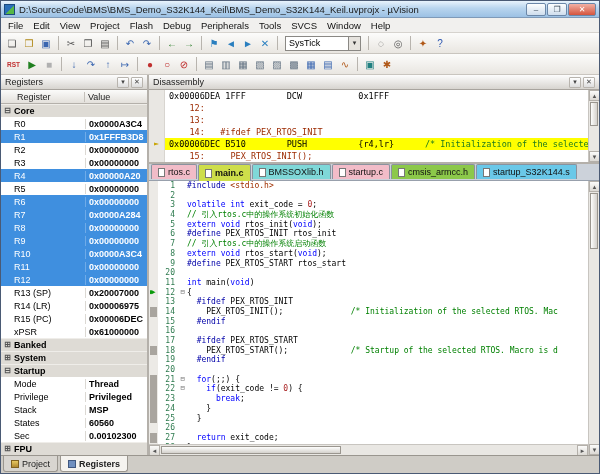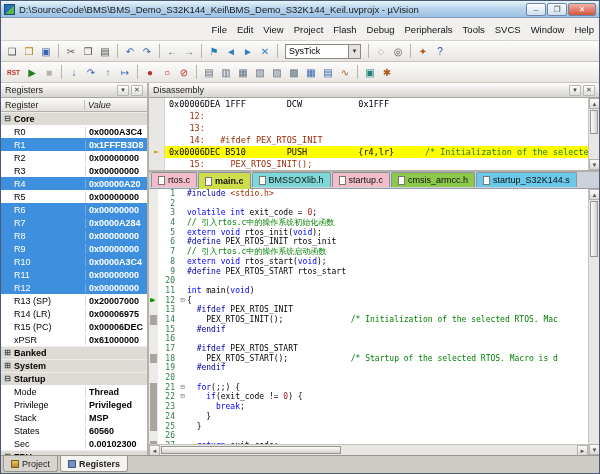--- a/index.html
+++ b/index.html
@@ -9,40 +9,40 @@
 
   
   .titlebar{height:17px;flex:none;background:linear-gradient(#e8f3fc,#b9d5ee 45%,#9cc1e4);display:flex;align-items:center;padding:0 3px;gap:4px;border-bottom:1px solid #7f9ab8;}
   .app-icon{width:11px;height:11px;flex:none;background:linear-gradient(135deg,#2b6fb8 50%,#57b847 50%);border:1px solid #1c4a7e;}
   .title{font-size:9.5px;color:#1a1a1a;flex:1;white-space:nowrap;overflow:hidden;}
   .win-controls{display:flex;gap:1px;}
   .win-btn{width:20px;height:13px;font-size:8px;display:flex;align-items:center;justify-content:center;border:1px solid #6b87a8;border-radius:2px;background:linear-gradient(#fdfefe,#cfdeee);color:#345;}
   .win-btn.close{width:28px;background:linear-gradient(#f2b0a4,#d4553e);color:#fff;}
 
   
-  .menubar{height:23px;flex:none;background:#f1f0ee;display:flex;align-items:center;padding-left:2px;border-bottom:1px solid #d6d3ce;justify-content:flex-end;}
+  .menubar{height:15px;flex:none;background:#f1f0ee;display:flex;align-items:center;padding-left:2px;border-bottom:1px solid #d6d3ce;}
   .menu-item{font-size:9.5px;padding:0 5px;color:#111;}
   .toolbar{height:21px;flex:none;background:linear-gradient(#fcfcfb,#e9e6e1);display:flex;align-items:center;padding:0 3px;border-bottom:1px solid #c9c5bf;gap:1px;}
   .tb-btn{width:16px;height:16px;display:flex;align-items:center;justify-content:center;font-size:10px;border:1px solid transparent;border-radius:2px;}
   .tb-btn.wide{width:auto;padding:0 2px;font-size:6.5px;font-weight:bold;}
   .tb-sep{width:1px;height:14px;background:#b8b4ae;margin:0 3px;}
   .tb-combo{height:15px;width:76px;background:#fff;border:1px solid #8a8884;display:flex;align-items:center;font-size:9px;padding-left:3px;margin:0 3px;}
   .combo-text{flex:1;overflow:hidden;white-space:nowrap;}
   .combo-arrow{width:12px;height:100%;background:#e6e3de;display:flex;align-items:center;justify-content:center;font-size:7px;border-left:1px solid #8a8884;color:#333;}
 
   
   .main{flex:1;display:flex;overflow:hidden;}
   .left-pane{width:148px;flex:none;display:flex;flex-direction:column;border-right:2px solid #b4b0aa;background:#fff;}
   .pane-caption{height:15px;flex:none;background:linear-gradient(#fdfdfd,#d7d4cf);border-bottom:1px solid #a8a49e;display:flex;align-items:center;font-size:9px;padding:0 4px;color:#222;gap:2px;}
   .caption-label{flex:1;white-space:nowrap;overflow:hidden;}
   .caption-btn{width:12px;height:11px;font-size:7px;display:flex;align-items:center;justify-content:center;color:#444;border:1px solid #b8b4ae;background:linear-gradient(#fff,#ddd);border-radius:1px;}
 
   .reg-colhead{height:14px;flex:none;display:flex;align-items:center;font-size:9px;background:linear-gradient(#fbfbfa,#e3e0db);border-bottom:1px solid #b4b0aa;color:#222;}
-  .reg-colhead .c1{width:84px;padding-left:4px;border-right:1px solid #c4c0ba;overflow:hidden;}
-  .reg-colhead .c2{flex:1;padding-left:3px;overflow:hidden;font-style:italic;}
+  .reg-colhead .c1{width:84px;padding-left:16px;border-right:1px solid #c4c0ba;overflow:hidden;}
+  .reg-colhead .c2{flex:1;padding-left:3px;overflow:hidden;}
   .reg-tree{flex:1;overflow:hidden;font-size:9px;background:#fff;}
   .reg-row{height:13px;display:flex;align-items:center;white-space:nowrap;}
   .reg-row.group{background:#dedbd5;font-weight:bold;border-top:1px solid #efede9;}
   .tree-toggle{width:9px;height:9px;font-size:8px;line-height:8px;margin:0 2px;color:#555;text-align:center;}
   .tree-indent{width:13px;flex:none;}
   .reg-name{width:71px;flex:none;overflow:hidden;}
   .reg-value{flex:1;border-left:1px solid #dbd8d3;padding-left:3px;overflow:hidden;font-weight:bold;}
   .reg-row.hl{background:#3f8fdf;color:#fff;}
   .reg-row.hl .reg-value{border-left-color:#6fabe8;}
 

